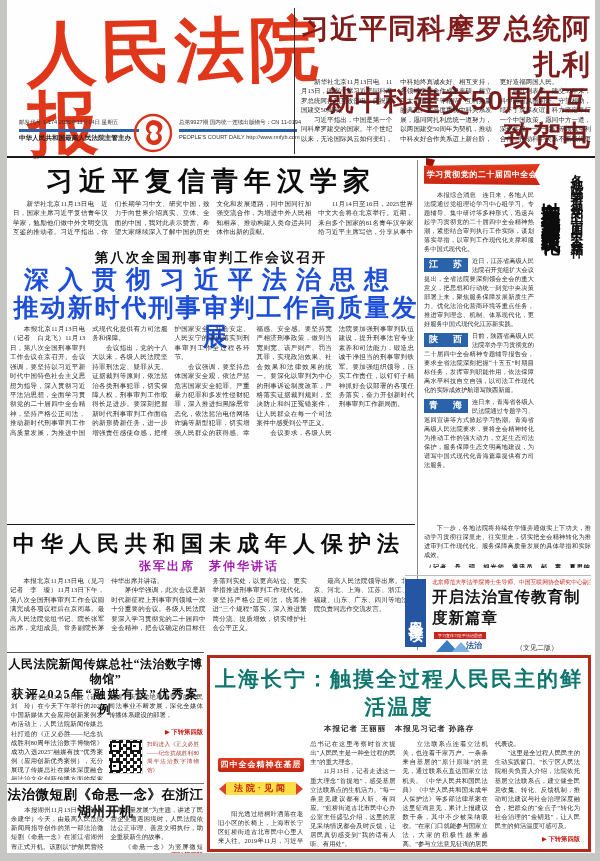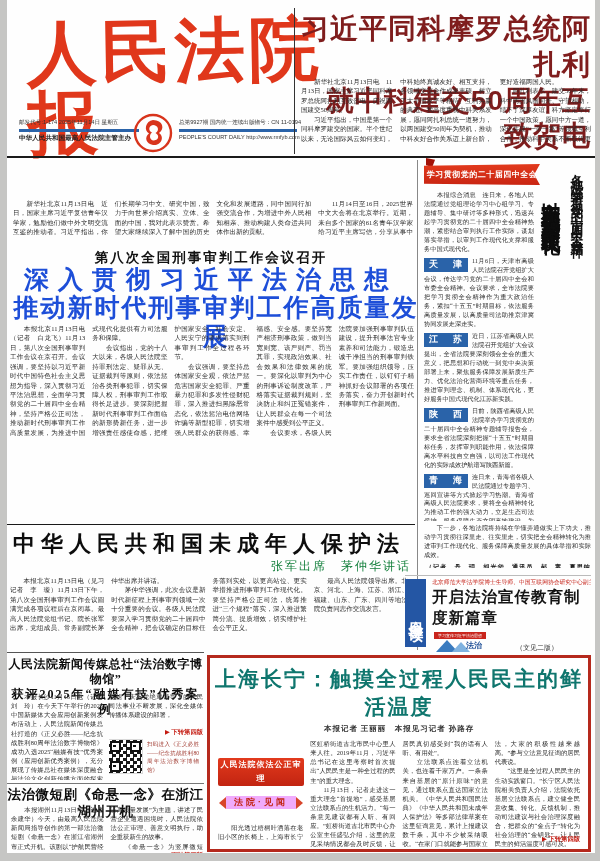--- a/index.html
+++ b/index.html
@@ -20,21 +20,21 @@
   .mast-line{font-size:5.6px;color:#333;line-height:1.3;white-space:nowrap}
   .mast-line.b{font-size:6.6px;font-weight:bold;color:#222}
   .bluebar{height:3px;background:#2a63a9;margin:2.5px 0}
   .emblem{width:40px;height:40px}
   
   .tr-head{font-weight:bold;font-size:28px;line-height:1.28;color:#7f1d1d;text-align:right;letter-spacing:1px}
   .hx-head{font-weight:bold;font-size:27px;color:#0d0d0d;text-align:center;letter-spacing:6px}
   .kicker{font-weight:bold;font-size:13.5px;color:#111;text-align:center;letter-spacing:2px}
   .co-head{font-weight:bold;font-size:25px;color:#1d4ed8;text-align:center;letter-spacing:9px;line-height:1.15}
   .cc-head{font-weight:bold;font-size:22px;color:#0d0d0d;text-align:center;letter-spacing:6px}
-  .cc-sub{font-size:12px;font-weight:normal;color:#15803d;text-align:right;letter-spacing:2px}
+  .cc-sub{font-size:12px;font-weight:bold;color:#a21caf;text-align:center;letter-spacing:2px}
   .sm-head{font-weight:bold;font-size:12px;color:#0d0d0d;text-align:center;line-height:1.25;letter-spacing:0.5px}
   
   .flag{background:linear-gradient(#e23a1d,#c92512);color:#fff;font-weight:bold;font-size:8px;line-height:21px;text-align:center;letter-spacing:0.5px;clip-path:polygon(0 8%,100% 0,95% 50%,100% 100%,0 94%);font-family:"Liberation Sans",sans-serif}
   .flagtab{width:9px;height:9px;background:#a31208;clip-path:polygon(0 0,100% 20%,70% 100%,0 80%)}
   .vhead{writing-mode:vertical-rl;font-weight:bold;font-size:19px;letter-spacing:2px;color:#0d0d0d;line-height:1.35}
   .vkick{writing-mode:vertical-rl;font-weight:bold;font-size:12.5px;letter-spacing:4px;color:#111;font-family:"Liberation Sans",sans-serif}
   .sec{font-size:6.2px;line-height:1.45;color:#2a2a2a;text-align:justify;white-space:pre-line;margin-bottom:3px}
   .seclab{float:left;background:#2a63a9;color:#fff;font:bold 9px/1 "Liberation Sans",sans-serif;letter-spacing:3px;padding:2.5px 3px 2.5px 5px;margin:1px 4px 1px 0}
   .tailby{font-size:6.2px;font-weight:bold;color:#222;text-align:right;letter-spacing:1px}
   
@@ -52,21 +52,21 @@
   .qr{position:relative;width:33px;height:33px;background:repeating-conic-gradient(#191919 0% 25%,#fff 0% 50%);background-size:7px 7px;outline:1px solid #d9d9d9}
   .fp{position:absolute;width:7px;height:7px;border:2px solid #111;background:#fff}
   .fp::after{content:"";position:absolute;left:1.2px;top:1.2px;width:2.5px;height:2.5px;background:#111}
   .qrcap{font-size:5.6px;line-height:1.5;color:#a03a30;text-align:justify}
   
   .cnbox{border:3px solid #b5291d;background:#fff}
   .cn-head{font-weight:bold;font-size:21px;color:#0f766e;text-align:center;letter-spacing:2px}
   .cn-by{font-size:7.5px;color:#333;text-align:center;letter-spacing:1px;font-weight:bold}
   .badge{width:86px;margin:1px 2px 4px 0}
   .badge-top{background:linear-gradient(#e23a1d,#c22411);color:#fff;font:bold 8px/14px "Liberation Sans",sans-serif;text-align:center;letter-spacing:1px;border-radius:2px}
-  .badge-sub{position:relative;margin:1px 8px 0;background:#f0abfc;color:#c22411;font:bold 9px/13px "Liberation Sans",sans-serif;text-align:center;letter-spacing:3px}
+  .badge-sub{position:relative;margin:1px 8px 0;background:#fde047;color:#c22411;font:bold 9px/13px "Liberation Sans",sans-serif;text-align:center;letter-spacing:3px}
   .badge-sub::before,.badge-sub::after{content:"";position:absolute;top:1px;width:0;height:0;border-top:6px solid transparent;border-bottom:6px solid transparent}
   .badge-sub::before{left:-7px;border-right:7px solid #d8452b}
   .badge-sub::after{right:-7px;border-left:7px solid #d8452b}
 </style>
 </head>
 <body>
 
 <div class="stage">
 <div class="page">
 
@@ -96,20 +96,21 @@
   <div class="abs sans" style="left:292px;top:11px;width:292px">
     <div class="tr-head">习近平同科摩罗总统阿扎利</div>
     <div class="tr-head">就中科建交50周年互致贺电</div>
   </div>
   <div class="abs small cols3" style="left:294px;top:77px;width:290px;height:74px">　　新华社北京11月13日电　11月13日，国家主席习近平同科摩罗总统阿扎利互致贺电，庆祝两国建交50周年。
 　　习近平指出，中国是第一个同科摩罗建交的国家。半个世纪以来，无论国际风云如何变幻，中科始终真诚友好、相互支持，各领域交流合作成果丰硕，树立了大小国家平等相待、互利共赢的典范。我高度重视中科关系发展，愿同阿扎利总统一道努力，以两国建交50周年为契机，推动中科友好合作关系迈上新台阶，更好造福两国人民。
 　　阿扎利表示，建交50年来，科中两国风雨同舟、守望相助，结下了深厚友谊。科方坚定奉行一个中国政策，愿同中方一道，深化共建“一带一路”等领域互利合作，推动科中关系不断取得更大发展，为促进世界和平与发展作出积极贡献。</div>
 
   <div class="abs hrule" style="left:0;top:156px;width:588px;height:1.5px"></div>
 
+  <div class="abs hx-head sans" style="left:0;top:163px;width:408px">习近平复信青年汉学家</div>
   <div class="abs small cols4" style="left:6px;top:199px;width:400px;height:44px">　　新华社北京11月13日电　近日，国家主席习近平复信青年汉学家，勉励他们做中外文明交流互鉴的推动者。习近平指出，你们长期学习中文、研究中国，致力于向世界介绍真实、立体、全面的中国，我对此表示赞赏。希望大家继续深入了解中国的历史文化和发展道路，同中国同行加强交流合作，为增进中外人民相知相亲、推动构建人类命运共同体作出新的贡献。
 　　11月14日至16日，2025世界中文大会将在北京举行。近期，来自多个国家的61名青年汉学家给习近平主席写信，分享从事中国研究的经历体会，表达进一步研究好中国学问、发挥文明交流桥梁纽带作用的决心。</div>
 
   <div class="abs kicker sans" style="left:0;top:249px;width:408px">第八次全国刑事审判工作会议召开</div>
   <div class="abs co-head" style="left:0;top:266px;width:408px">深入贯彻习近平法治思想</div>
   <div class="abs co-head" style="left:5px;top:294px;width:408px;letter-spacing:2px">推动新时代刑事审判工作高质量发展</div>
   <div class="abs small cols5" style="left:3px;top:324px;width:404px;height:196px">　　本报北京11月13日电（记者　白龙飞）11月13日，第八次全国刑事审判工作会议在京召开。会议强调，要坚持以习近平新时代中国特色社会主义思想为指导，深入贯彻习近平法治思想，全面学习贯彻党的二十届四中全会精神，坚持严格公正司法，推动新时代刑事审判工作高质量发展，为推进中国式现代化提供有力司法服务和保障。
 　　会议指出，党的十八大以来，各级人民法院坚持罪刑法定、疑罪从无、证据裁判等原则，依法惩治各类刑事犯罪，切实保障人权，刑事审判工作取得长足进步。要深刻把握新时代刑事审判工作面临的新形势新任务，进一步增强责任感使命感，把维护国家安全、社会安定、人民安宁的要求落实到刑事审判工作全过程各环节。
 　　会议强调，要坚持总体国家安全观，依法严惩危害国家安全犯罪、严重暴力犯罪和多发性侵财犯罪，深入推进扫黑除恶常态化，依法惩治电信网络诈骗等新型犯罪，切实增强人民群众的获得感、幸福感、安全感。要坚持宽严相济刑事政策，做到当宽则宽、该严则严、罚当其罪，实现政治效果、社会效果和法律效果的统一。要深化以审判为中心的刑事诉讼制度改革，严格落实证据裁判规则，坚决防止和纠正冤错案件，让人民群众在每一个司法案件中感受到公平正义。
 　　会议要求，各级人民法院要加强刑事审判队伍建设，提升刑事法官专业素养和司法能力，锻造忠诚干净担当的刑事审判铁军。要加强组织领导，压实工作责任，以钉钉子精神抓好会议部署的各项任务落实，奋力开创新时代刑事审判工作新局面。</div>
@@ -124,21 +125,20 @@
 
   <div class="abs hrule" style="left:0;top:652px;width:197px;background:#555"></div>
 
   <div class="abs vrule" style="left:410px;top:160px;height:490px"></div>
 
   <div class="abs flagtab" style="left:419px;top:158px"></div>
   <div class="abs flag" style="left:417px;top:164px;width:116px;height:21px">学习贯彻党的二十届四中全会精神</div>
 
   <div class="abs" style="left:417px;top:191px;width:110px;height:330px;overflow:hidden">
     <div class="sec">　　本报综合消息　连日来，各地人民法院通过党组理论学习中心组学习、专题辅导、集中研讨等多种形式，迅速兴起学习贯彻党的二十届四中全会精神热潮，紧密结合审判执行工作实际，谋划落实举措，以审判工作现代化支撑和服务中国式现代化。</div>
-    <div class="sec"><span class="seclab">天　津</span><span>11月6日，天津市高级人民法院召开党组扩大会议，传达学习党的二十届四中全会和市委全会精神。会议要求，全市法院要把学习贯彻全会精神作为重大政治任务，紧扣“十五五”时期目标，依法服务高质量发展，以高质量司法助推京津冀协同发展走深走实。</span></div>
     <div class="sec"><span class="seclab">江　苏</span><span>近日，江苏省高级人民法院召开党组扩大会议提出，全省法院要深刻领会全会的重大意义，把思想和行动统一到党中央决策部署上来，聚焦服务保障发展新质生产力、优化法治化营商环境等重点任务，推进审判理念、机制、体系现代化，更好服务中国式现代化江苏新实践。</span></div>
     <div class="sec"><span class="seclab">陕　西</span><span>日前，陕西省高级人民法院举办学习贯彻党的二十届四中全会精神专题辅导报告会，要求全省法院深刻把握“十五五”时期目标任务，发挥审判职能作用，依法保障高水平科技自立自强，以司法工作现代化的实际成效护航谱写陕西新篇。</span></div>
     <div class="sec"><span class="seclab">青　海</span><span>连日来，青海省各级人民法院通过专题学习、巡回宣讲等方式掀起学习热潮。青海省高级人民法院要求，要将全会精神转化为推动工作的强大动力，立足生态司法保护，服务保障生态文明高地建设，为谱写中国式现代化青海篇章提供有力司法服务。</span></div>
   </div>
 
   <div class="abs vhead" style="left:531px;top:186px;height:376px">以审判工作现代化支撑和服务中国式现代化</div>
   <div class="abs vkick" style="left:561px;top:164px;height:330px">各地法院学习贯彻党的二十届四中全会精神</div>
 
   <div class="abs" style="left:417px;top:524px;width:167px;height:44px;overflow:hidden">
     <div class="sec">　　下一步，各地法院将持续在学懂弄通做实上下功夫，推动学习贯彻往深里走、往实里走，切实把全会精神转化为推进审判工作现代化、服务保障高质量发展的具体举措和实际成效。</div>
@@ -186,21 +186,21 @@
   <div class="abs sm-head" style="left:0;top:787px;width:197px;font-size:13.5px">法治微短剧《命悬一念》在浙江湖州开机</div>
   <div class="abs small cols2" style="left:4px;top:805px;width:192px;height:47px;font-size:6.3px">　　本报湖州11月13日电（记者　余建华）今天，由最高人民法院新闻局指导创作的第一部法治微短剧《命悬一念》在浙江省湖州市正式开机。该剧以“护航民营经济高质量发展”为主题，讲述了民营企业遭遇困境时，人民法院依法公正审理、善意文明执行，助企重获新生的故事。
 　　《命悬一念》为竖屏微短剧，单集时长约3分钟，共40集，采用院线电影级别的拍摄模式，节奏明快、情节紧凑，艺术化地展现了司法实践中工作人员的专业性和为民情怀，生动诠释公平正义就在身边。</div>
   <div class="abs" style="left:120px;top:843px;width:76px;text-align:right"><span class="jump"><span>▶ </span><span>下转第四版</span></span></div>
 
   <div class="abs cnbox" style="left:200px;top:655px;width:378px;height:191px">
     <div class="cn-head" style="margin-top:7px">上海长宁：触摸全过程人民民主的鲜活温度</div>
     <div class="cn-by" style="margin-top:3px">本报记者 王丽丽　本报见习记者 孙路存</div>
     <div class="small cols4" style="margin:5px 8px 0;height:133px;font-size:6.3px">
       <div class="badge">
-        <div class="badge-top">人民法院依法公正审理</div>
+        <div class="badge-top">四中全会精神在基层</div>
         <div class="badge-sub">法院·见闻</div>
       </div><span>　　阳光透过梧桐叶洒落在老旧小区的长椅上，上海市长宁区虹桥街道古北市民中心里人来人往。2019年11月，习近平总书记在这里考察时首次提出“人民民主是一种全过程的民主”的重大理念。
 　　11月13日，记者走进这一重大理念“首提地”，感受基层立法联系点的生机活力。“每一条意见建议都有人听、有回应。”虹桥街道古北市民中心办公室主任盛弘介绍，这里的意见采纳情况都会及时反馈，让居民真切感受到“我的话有人听、有用处”。
 　　立法联系点连着立法机关，也连着千家万户。一条条来自基层的“原汁原味”的意见，通过联系点直达国家立法机关。《中华人民共和国民法典》《中华人民共和国未成年人保护法》等多部法律草案在这里征询意见，累计上报建议数千条，其中不少被采纳吸收。“在家门口就能参与国家立法，大家的积极性越来越高。”参与立法意见征询的居民代表说。
 　　“这里是全过程人民民主的生动实践窗口。”长宁区人民法院相关负责人介绍，法院依托基层立法联系点，建立健全民意收集、转化、反馈机制，推动司法建议与社会治理深度融合，把群众的“金点子”转化为社会治理的“金钥匙”，让人民民主的鲜活温度可感可及。</span>
     </div>
     <div class="abs" style="right:8px;bottom:4px"><span class="jump"><span>▶ </span><span>下转第四版</span></span></div>
   </div>
 
 </div>

